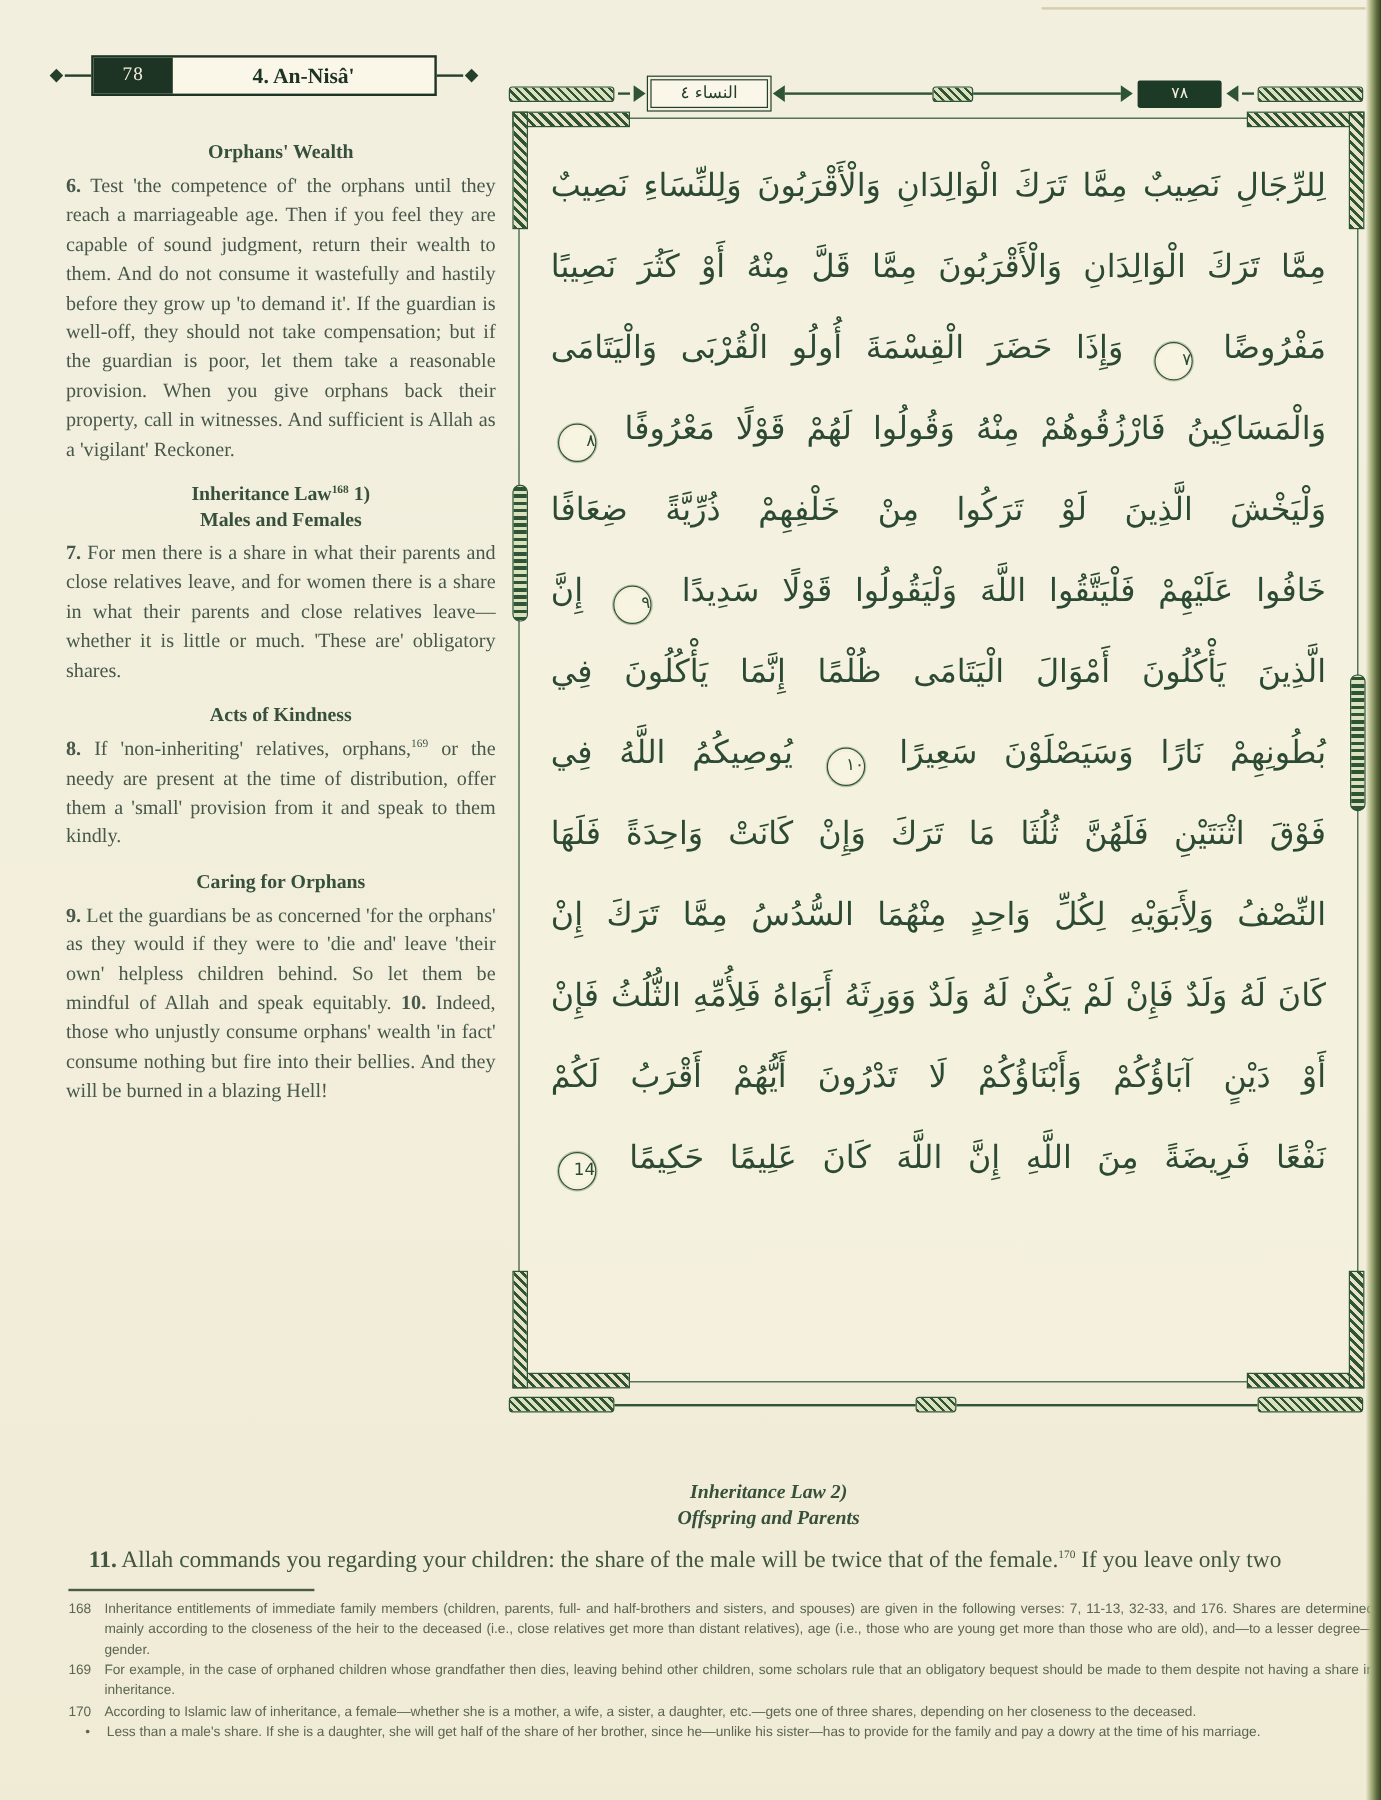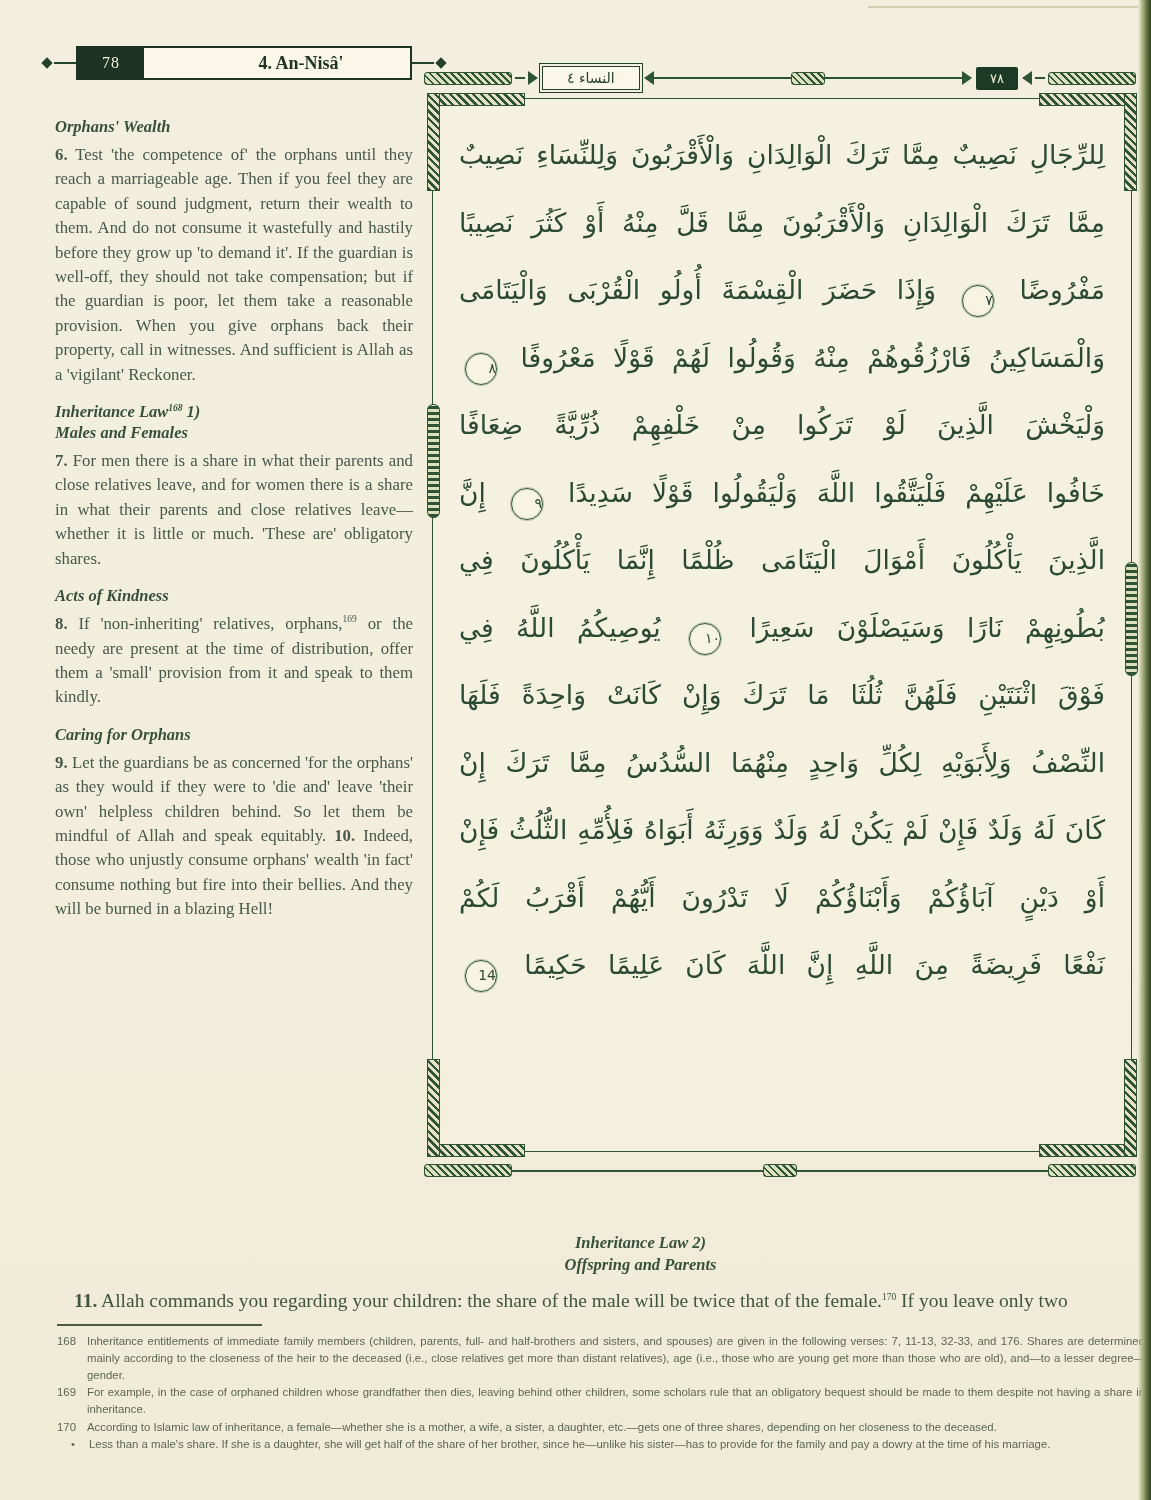--- a/index.html
+++ b/index.html
@@ -10,29 +10,29 @@
   }
   
   .scan-edge{position:absolute;right:0;top:0;width:13px;height:100%;
     background:linear-gradient(to right,rgba(110,125,70,0) 0%,#aab37f 35%,#5f6f41 70%,#33411f 100%);}
   .scan-topline{position:absolute;top:6px;right:13px;width:270px;height:2px;background:#d4cead;}
 
   
   .top-header{position:absolute;left:40px;top:46px;display:flex;align-items:center;}
   .orn-line{width:22px;height:2px;background:#24402b;}
   .diamond{width:8px;height:8px;background:#24402b;transform:rotate(45deg);margin:0 3px;}
-  .head-box{display:flex;border:2px solid #1d3324;background:#fbf7e8;height:30px;align-items:stretch;gap:48px;}
+  .head-box{display:flex;border:2px solid #1d3324;background:#fbf7e8;height:30px;align-items:stretch;}
   .head-num{background:#1d3324;color:#f2eeda;width:66px;display:flex;align-items:center;justify-content:center;
     font-size:16px;letter-spacing:1px;}
   .head-title{width:218px;display:flex;align-items:center;justify-content:center;color:#1d3324;
     font-size:18px;font-weight:bold;}
 
   
   .english-col{position:absolute;left:55px;top:102px;width:358px;}
-  .sec-heading{font-weight:bold;font-style:italic;text-align:left;color:#37503c;
+  .sec-heading{font-weight:bold;text-align:center;color:#37503c;
     font-size:16.5px;line-height:21px;margin:14px 0 6px 0;}
   .verse-para{margin:6px 0 14px 0;text-align:justify;font-size:16.8px;line-height:24.4px;color:#47584a;}
   .b{font-weight:bold;}
   .i{}
   sup{font-size:9.5px;line-height:0;vertical-align:super;}
 
   
   .arabic-header{position:absolute;left:424px;top:60px;width:712px;height:36px;
     display:flex;align-items:center;}
   .band{height:11px;background:repeating-linear-gradient(45deg,#2e5435 0 2px,#dbe0bd 2px 5px);
@@ -42,21 +42,21 @@
   .dash{width:10px;height:2px;background:#2e5435;margin:0 3px;}
   .hline{flex:1;height:2px;background:#2e5435;}
   .finial-r{width:0;height:0;border-top:7px solid transparent;border-bottom:7px solid transparent;
     border-left:10px solid #2e5435;}
   .finial-l{width:0;height:0;border-top:7px solid transparent;border-bottom:7px solid transparent;
     border-right:10px solid #2e5435;}
   .cartouche{border:1.5px solid #24402b;outline:1px solid #24402b;outline-offset:2px;
     background:#fbf7e8;color:#24402b;font-family:"DejaVu Sans",sans-serif;
     font-size:14px;padding:3px 24px;direction:rtl;margin:0 4px;}
   .numbox{background:#1d3a26;color:#f2eeda;font-family:"DejaVu Sans",sans-serif;
-    font-size:13px;padding:4px 14px;margin:0 4px;border-radius:2px;}
+    font-size:13px;padding:4px 28px;margin:0 4px;border-radius:2px;}
 
   
   .arabic-frame{position:absolute;left:432px;top:98px;width:698px;height:1052px;
     border:1.5px solid #2e5435;background:rgba(250,246,230,.35);}
   .fc{position:absolute;background:repeating-linear-gradient(45deg,#2e5435 0 2.5px,#e6e2c6 2.5px 5.5px);
     border:1px solid #2e5435;}
   .fc-h{width:96px;height:11px;} .fc-v{width:11px;height:96px;}
   .tl1{top:-6px;left:-6px;} .tl2{top:-6px;left:-6px;}
   .tr1{top:-6px;right:-6px;} .tr2{top:-6px;right:-6px;}
   .bl1{bottom:-6px;left:-6px;} .bl2{bottom:-6px;left:-6px;}

